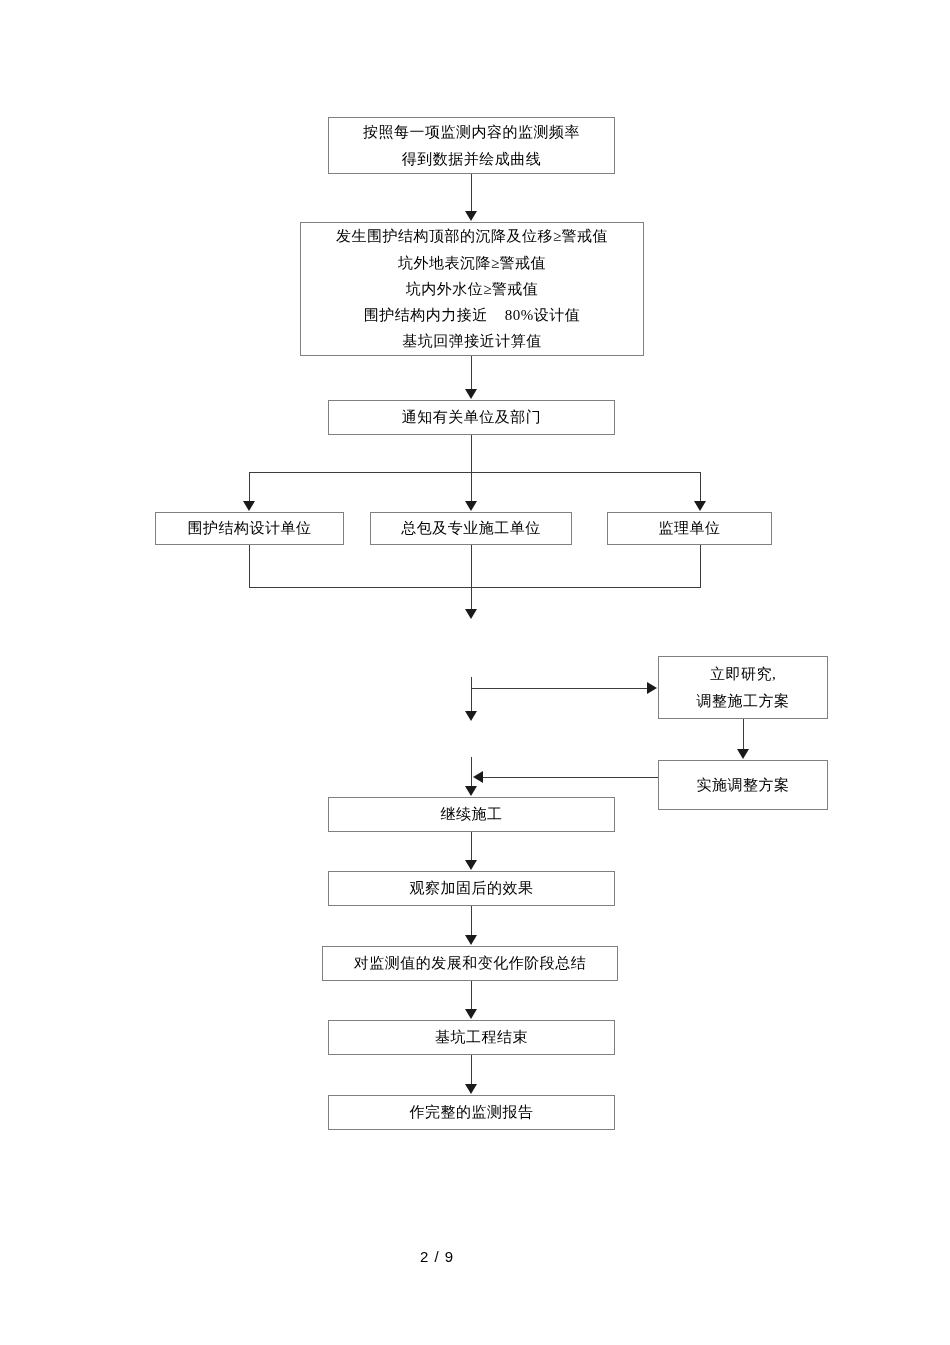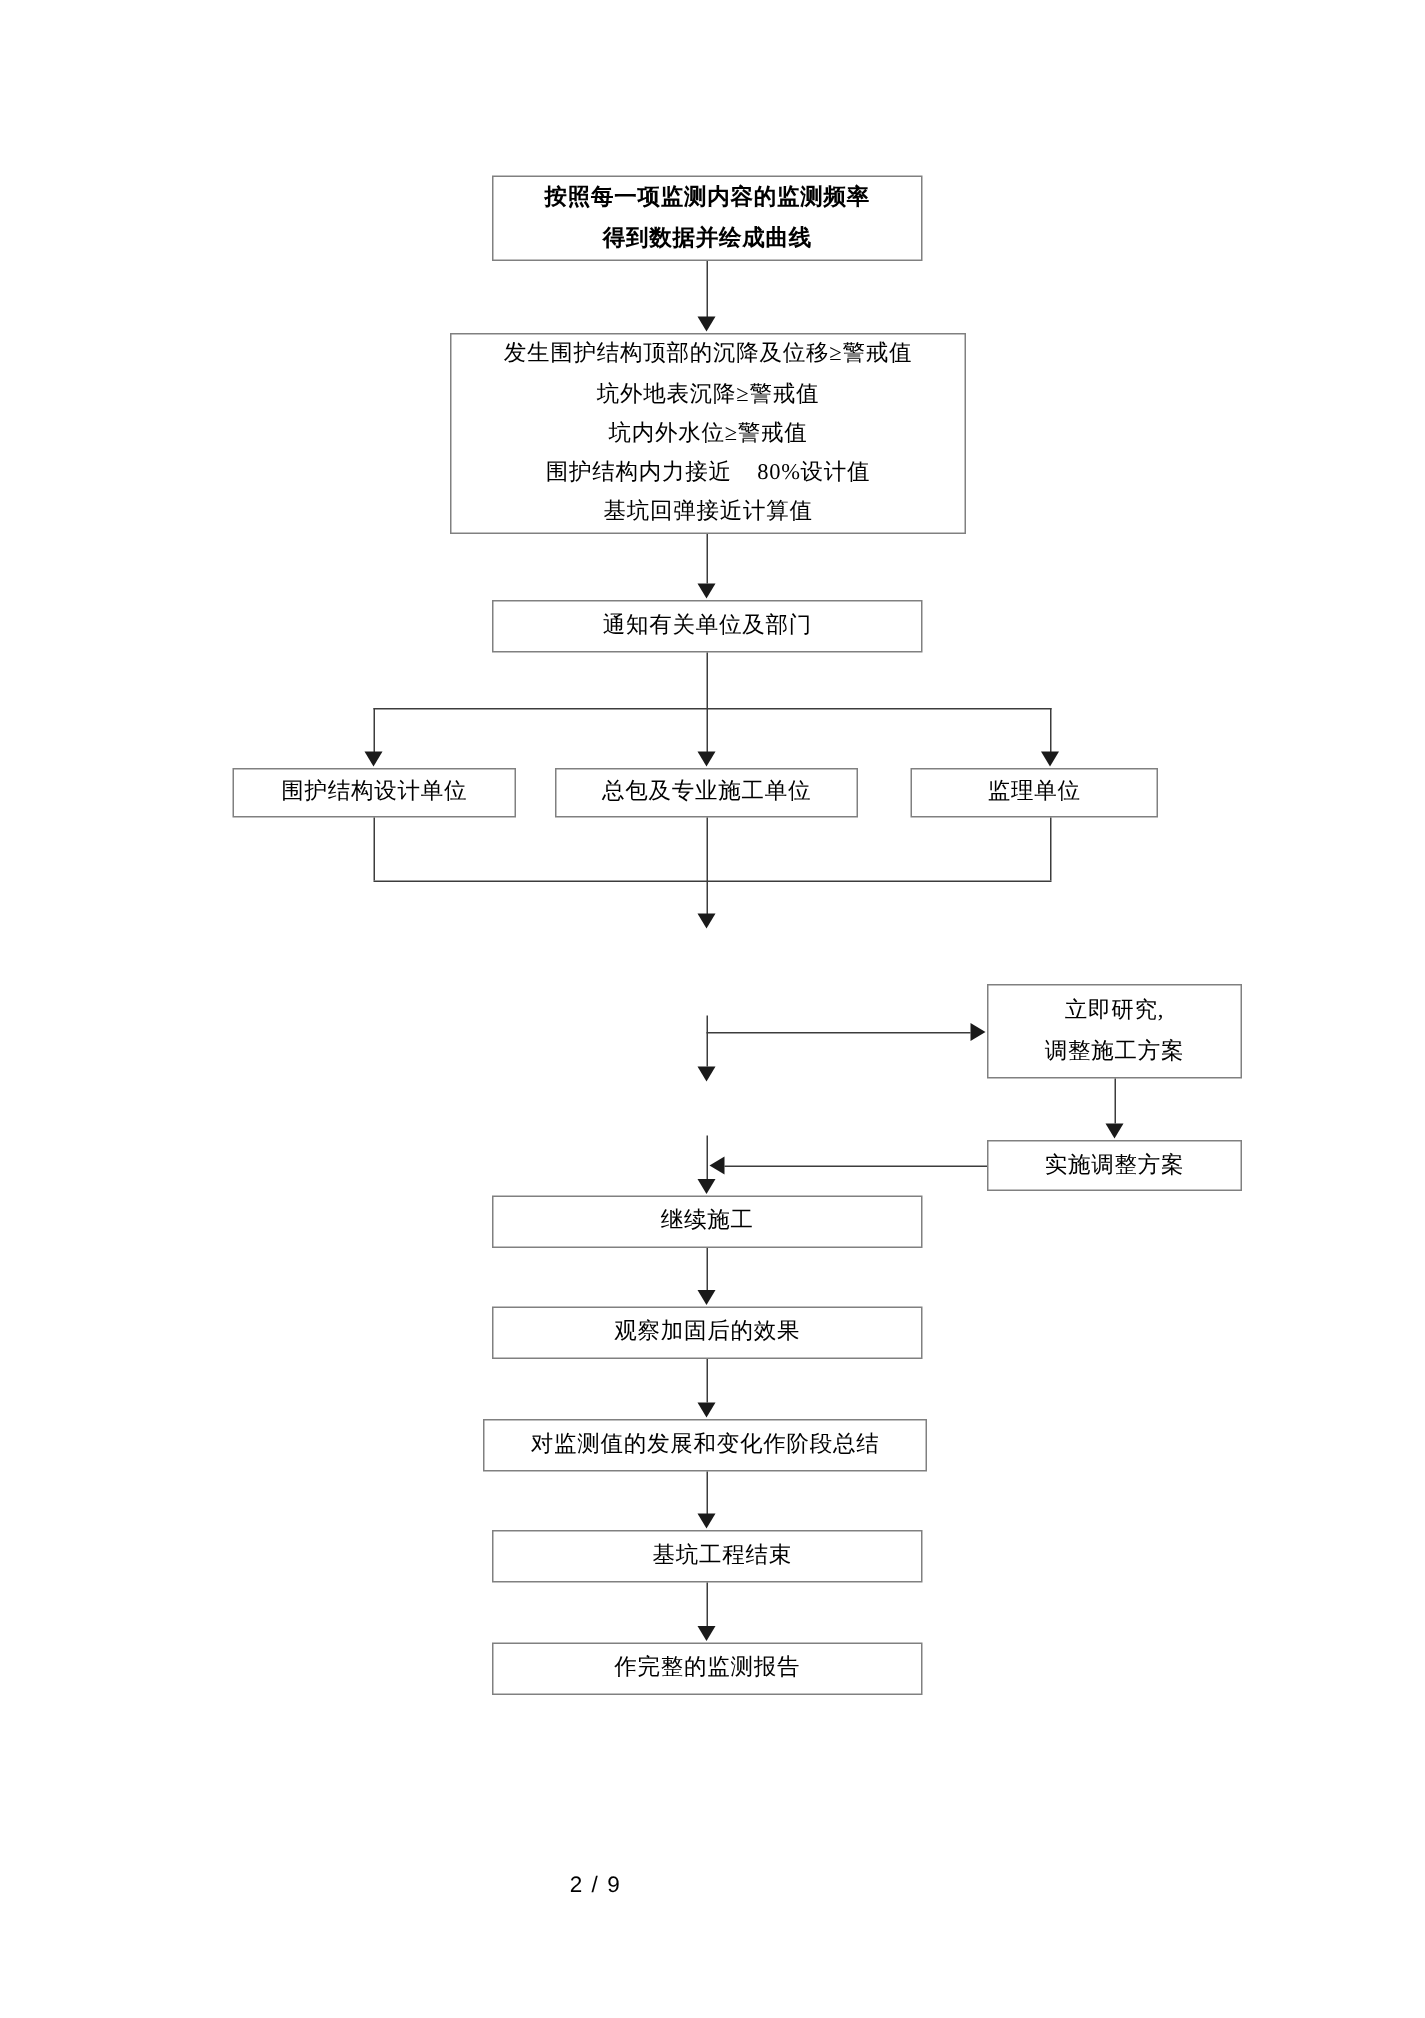--- a/index.html
+++ b/index.html
@@ -74,28 +74,29 @@
   #footer {
     position: absolute;
     left: 0;
     top: 1248px;
     width: 794px;
     text-align: center;
     font-family: "Liberation Sans", sans-serif;
     font-size: 15px;
     color: #000000;
     letter-spacing: 1px;
+    padding-left: 40px;
   }
 </style>
 </head>
 <body>
 
 <div id="page">
 
-  <div class="node" style="left:328px; top:117px; width:287px; height:57px;font-weight:bold;">
+  <div class="node" style="left:328px; top:117px; width:287px; height:57px;">
     <span class="line">按照每一项监测内容的监测频率</span>
     <span class="line">得到数据并绘成曲线</span>
   </div>
 
   <div class="node" style="left:300px; top:222px; width:344px; height:134px;">
     <span class="line">发生围护结构顶部的沉降及位移≥警戒值</span>
     <span class="line">坑外地表沉降≥警戒值</span>
     <span class="line">坑内外水位≥警戒值</span>
     <span class="line">围护结构内力接近    80%设计值</span>
     <span class="line">基坑回弹接近计算值</span>
@@ -117,21 +118,21 @@
     <span class="line">监理单位</span>
   </div>
 
 
   <div class="node" style="left:658px; top:656px; width:170px; height:63px;">
     <span class="line">立即研究,</span>
     <span class="line">调整施工方案</span>
   </div>
 
 
-  <div class="node" style="left:658px; top:760px; width:170px; height:34px;">
+  <div class="node" style="left:658px; top:760px; width:170px; height:50px;">
     <span class="line">实施调整方案</span>
   </div>
 
   <div class="node" style="left:328px; top:797px; width:287px; height:35px;">
     <span class="line">继续施工</span>
   </div>
 
   <div class="node" style="left:328px; top:871px; width:287px; height:35px;">
     <span class="line">观察加固后的效果</span>
   </div>

